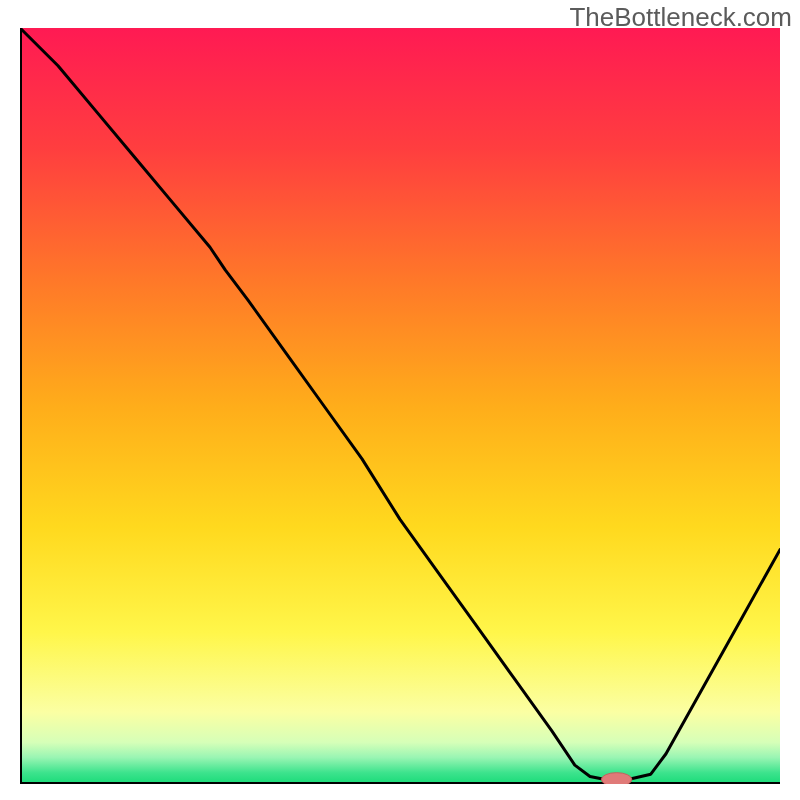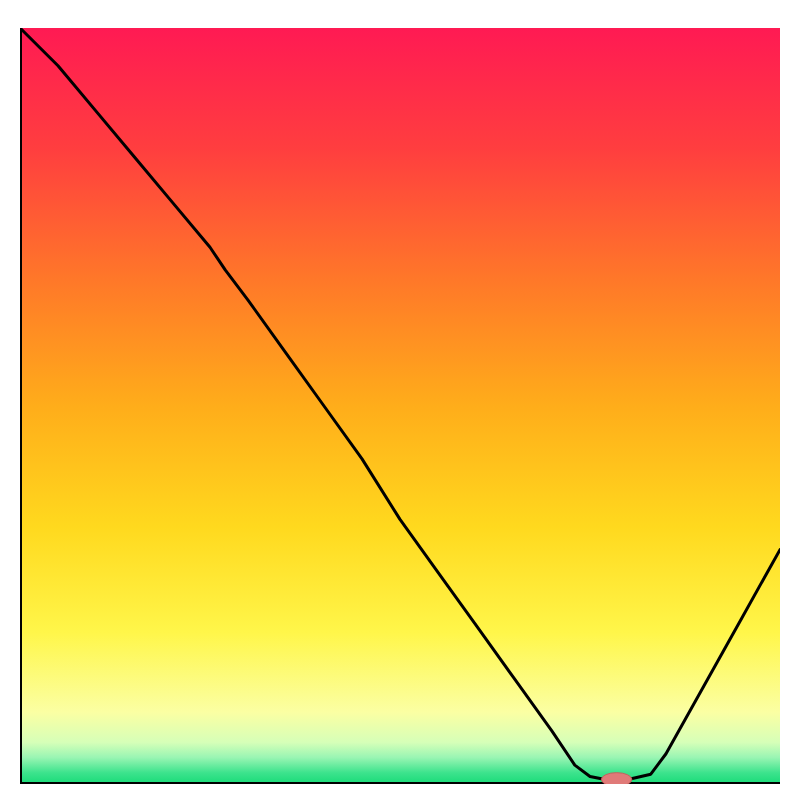--- a/index.html
+++ b/index.html
@@ -33,20 +33,21 @@
     width: 760px;
     height: 756px;
   }
   svg {
     display: block;
   }
 </style>
 </head>
 <body>
 <div class="container">
+  <div class="watermark">TheBottleneck.com</div>
   <div class="plot">
     <svg id="chart-svg" width="760" height="756" viewBox="0 0 760 756" preserveAspectRatio="none">
         <defs>
           <linearGradient id="bg-grad" x1="0" y1="0" x2="0" y2="1">
             <stop offset="0%" stop-color="#ff1a53"></stop>
             <stop offset="16%" stop-color="#ff3e3f"></stop>
             <stop offset="34%" stop-color="#ff7a28"></stop>
             <stop offset="50%" stop-color="#ffad1a"></stop>
             <stop offset="66%" stop-color="#ffd91e"></stop>
             <stop offset="80%" stop-color="#fff64a"></stop>

